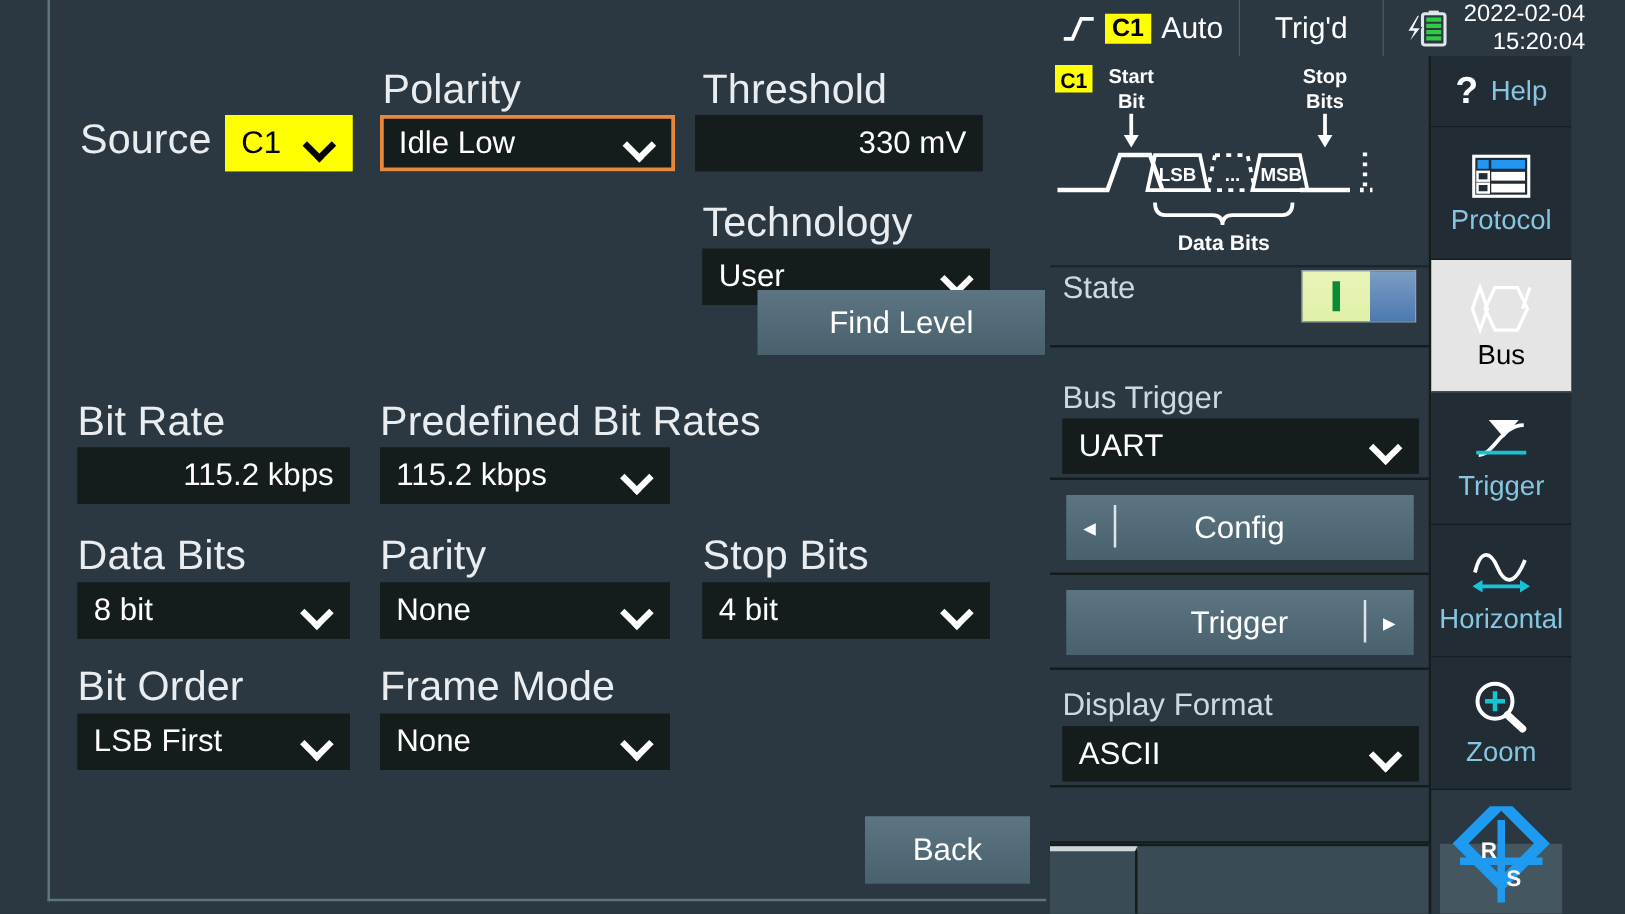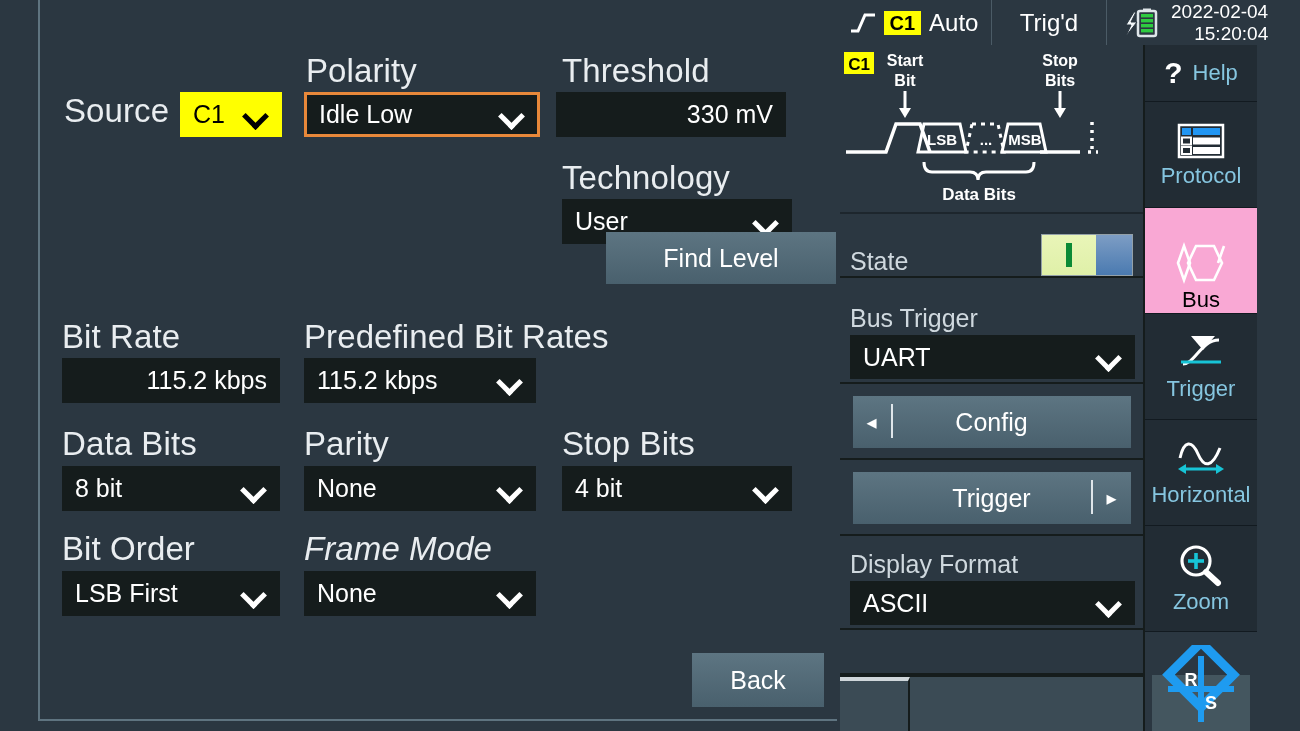--- a/index.html
+++ b/index.html
@@ -85,21 +85,21 @@
   .toggle .off { flex: 1 1 40%; background: linear-gradient(180deg,#7d9dc4 0%, #4a7ab0 100%); }
 
   
   .rmenu { position: absolute; left: 1145px; top: 45px; width: 112px; }
   .rm-item {
     width: 112px; background: #222c34;
     border-bottom: 1px solid #121a20;
     display: flex; flex-direction: column; align-items: center; justify-content: center;
     color: #86c6e0; font-size: 22px;
   }
-  .rm-item.active { background: #f9a8d4; color: #000000; justify-content: flex-end; }
+  .rm-item.active { background: #e5e5e5; color: #000000; }
   .rm-label { margin-top: 2px; }
 
   .rs-logo { position: absolute; left: 1152px; top: 645px; width: 98px; height: 86px; }
 
   
   .bottomstrip {
     position: absolute; left: 840px; top: 675px; width: 303px; height: 56px;
     background: #3b4b55; border-top: 2px solid #151c1c;
   }
   .bs-tab { position: absolute; left: 0px; top: 0px; width: 70px; height: 56px;
@@ -189,21 +189,21 @@
     </div>
 
     <div class="field" style="left:22px; top:534px;">
       <span class="lbl">Bit Order</span>
     </div>
     <div class="field inputbox sel" style="left:22px; top:571px; width:218px;">
       <span>LSB First</span>
       <span class="chev"></span>
     </div>
 
-    <div class="field" style="left:264px; top:534px;font-style:italic;">
+    <div class="field" style="left:264px; top:534px;">
       <span class="lbl">Frame Mode</span>
     </div>
     <div class="field inputbox sel" style="left:264px; top:571px; width:232px;">
       <span>None</span>
       <span class="chev"></span>
     </div>
 
     <div class="field btn" style="left:652px; top:653px; width:132px; height:54px;">
       <span>Back</span>
     </div>
@@ -264,21 +264,21 @@
 
       <polyline points="200,106 240,106" fill="none" stroke="#ffffff" stroke-width="3.5"></polyline>
       <polyline points="248,106 258,106" fill="none" stroke="#ffffff" stroke-width="3.5" stroke-dasharray="3,5"></polyline>
       <line x1="252" y1="76" x2="252" y2="104" stroke="#ffffff" stroke-width="3.5" stroke-dasharray="3,5"></line>
 
       <path d="M84,116 Q84,126 92,126 L130,126 Q138,126 138,134 Q138,126 146,126 L186,126 Q194,126 194,116" fill="none" stroke="#ffffff" stroke-width="3"></path>
       <text x="139" y="154" font-family="Liberation Sans, sans-serif" font-size="17" font-weight="bold" fill="#ffffff" text-anchor="middle">Data Bits</text>
     </svg>
   </div>
 
-  <div class="midcol midrow" style="top:216px; height:62px; display:flex; align-items:flex-end; justify-content:space-between; padding:0 10px;">
+  <div class="midcol midrow" style="top:216px; height:62px; display:flex; align-items:flex-start; justify-content:space-between; padding:0 10px;">
     <span class="mlabel" style="padding:0;">State</span>
     <span class="toggle">
       <span class="on">
           <i></i>
         </span>
       <span class="off"></span>
     </span>
   </div>
 
   <div class="midcol midrow" style="top:300px; height:84px;">

